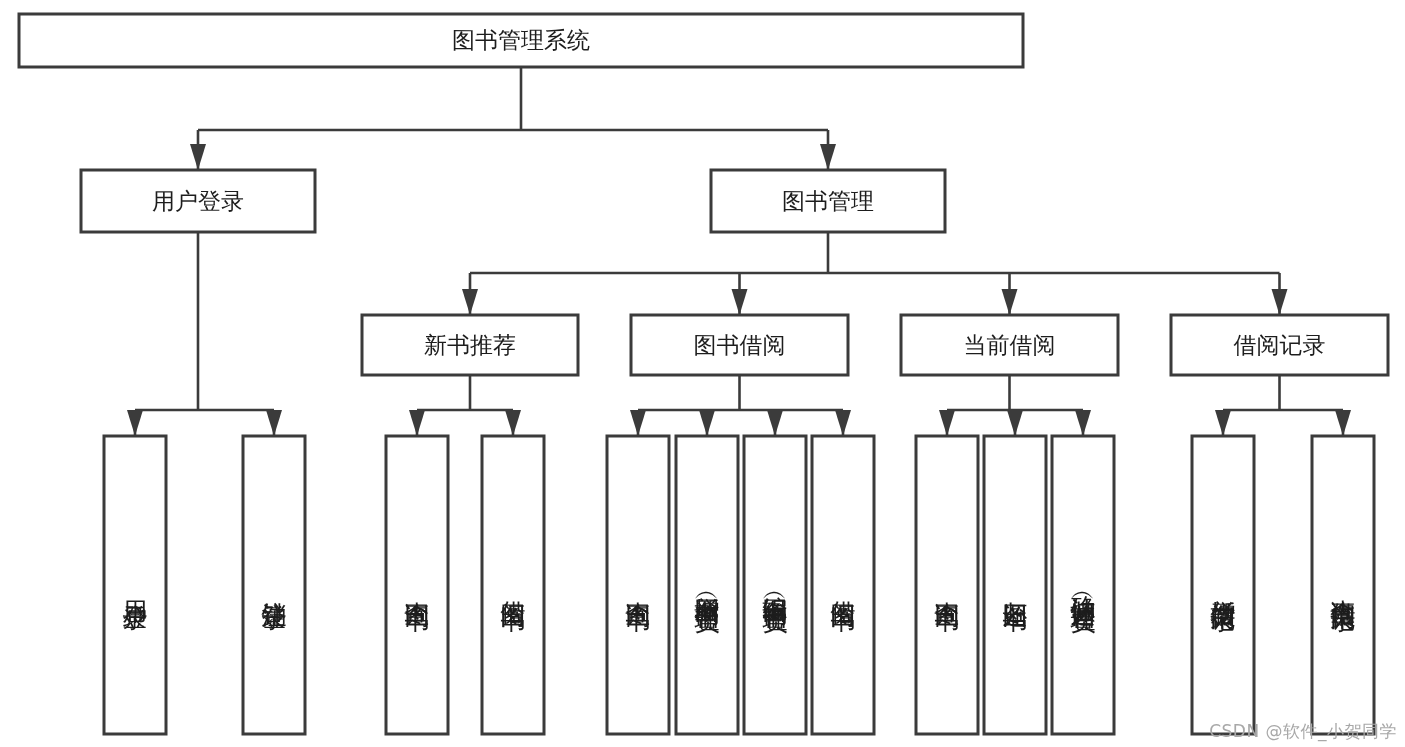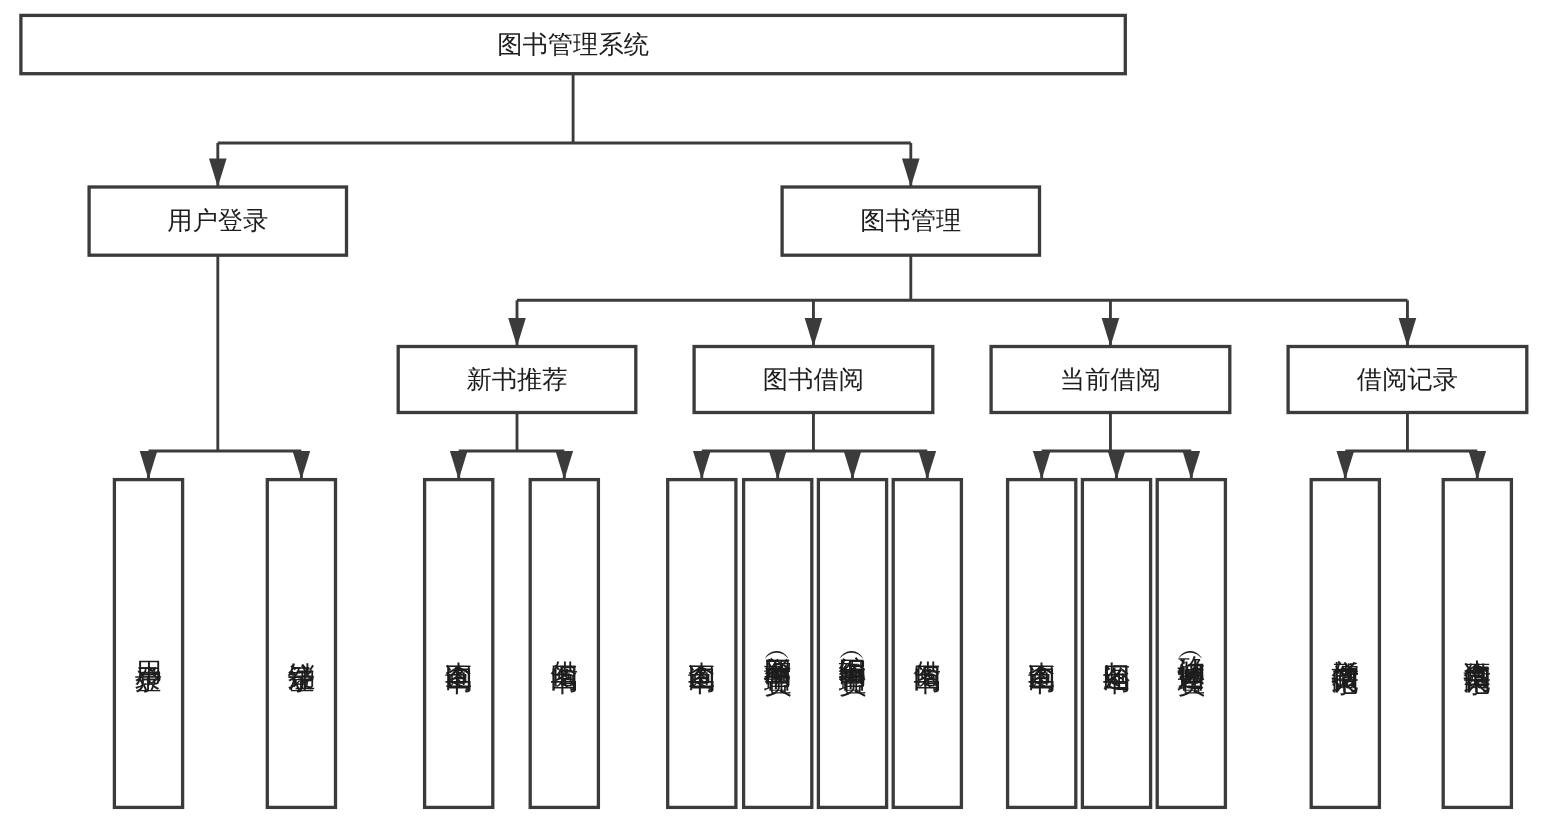--- a/index.html
+++ b/index.html
@@ -177,13 +177,14 @@
       <div class="node-label-v" style="left: 676px; top: 436px; width: 62px; height: 298px;">新增图书（管理员）</div>
       <div class="node-label-v" style="left: 744px; top: 436px; width: 62px; height: 298px;">编辑图书（管理员）</div>
       <div class="node-label-v" style="left: 812px; top: 436px; width: 62px; height: 298px;">借阅图书</div>
       <div class="node-label-v" style="left: 916px; top: 436px; width: 62px; height: 298px;">查询图书</div>
       <div class="node-label-v" style="left: 984px; top: 436px; width: 62px; height: 298px;">归还图书</div>
       <div class="node-label-v" style="left: 1052px; top: 436px; width: 62px; height: 298px;">确认归还（管理员）</div>
       <div class="node-label-v" style="left: 1192px; top: 436px; width: 62px; height: 298px;">新增借阅记录</div>
       <div class="node-label-v" style="left: 1312px; top: 436px; width: 62px; height: 298px;">查询借阅记录</div>
     </div>
 
+  <div class="watermark">CSDN @软件_小贺同学</div>
 </div>
 
 </body></html>

